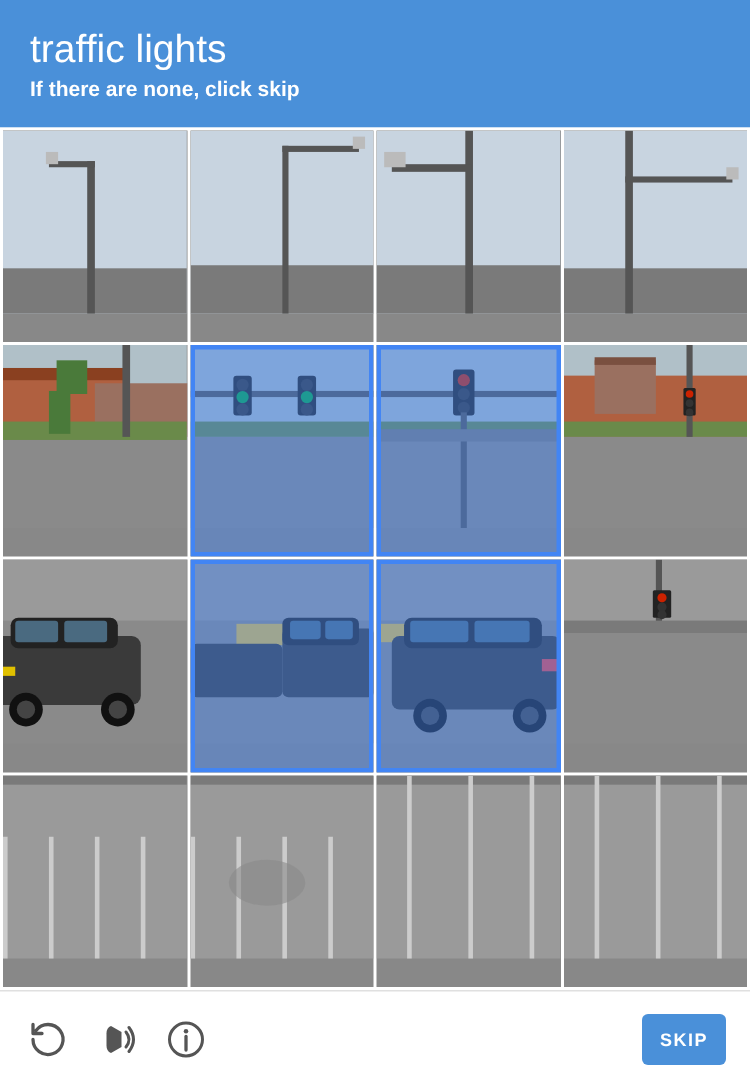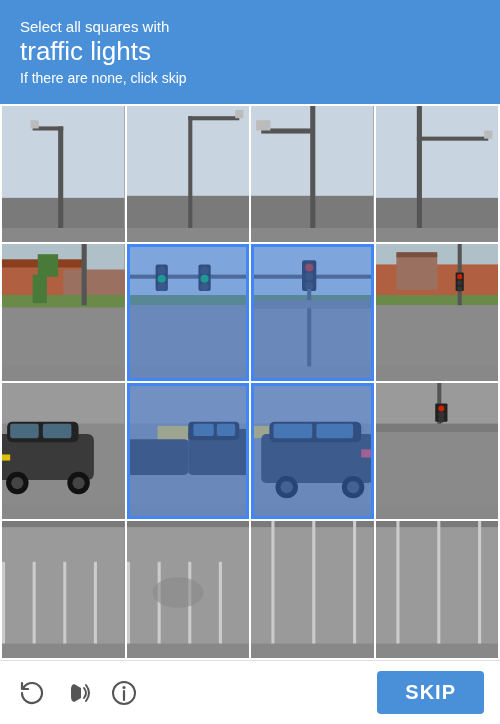--- a/index.html
+++ b/index.html
@@ -25,21 +25,21 @@
       font-weight: 400;
       margin-bottom: 2px;
     }
     #header .title {
       font-size: 26px;
       font-weight: 400;
       line-height: 1.1;
     }
     #header .hint {
       font-size: 14px;
-      font-weight: 400;
+      font-weight: 700;
       margin-top: 4px;
     }
 
     
     #captcha-grid {
       flex: 1;
       display: grid;
       grid-template-columns: repeat(4, 1fr);
       grid-template-rows: repeat(4, 1fr);
       gap: 2px;
@@ -84,22 +84,22 @@
       cursor: pointer;
       color: #555;
       display: flex;
       align-items: center;
       justify-content: center;
     }
     #skip-btn {
       background: #4A90D9;
       color: white;
       border: none;
-      padding: 10px 28px;
-      font-size: 20px;
+      padding: 10px 12px;
+      font-size: 12px;
       font-weight: 700;
       border-radius: 4px;
       cursor: pointer;
       letter-spacing: 1px;
     }
 
     
     .sky { fill: #c8d4e0; }
     .building { fill: #b06040; }
     .tree { fill: #4a7a3a; }
@@ -110,21 +110,20 @@
     .car-body { fill: #3a3a3a; }
     .car-dark { fill: #222; }
     .stripe { fill: #ccc; }
     .grass { fill: #6a8a4a; }
     .yellow-box { fill: #e8c040; }
   </style>
 </head>
 <body>
 
 <div id="header">
-  <div class="subtitle">Select all squares with</div>
   <div class="title">traffic lights</div>
   <div class="hint">If there are none, click skip</div>
 </div>
 
 <div id="captcha-grid">
 
   <div class="grid-cell">
     <svg viewBox="0 0 120 120" xmlns="http://www.w3.org/2000/svg">
       <rect width="120" height="120" class="sky"></rect>
       <rect x="0" y="90" width="120" height="30" fill="#7a7a7a"></rect>

